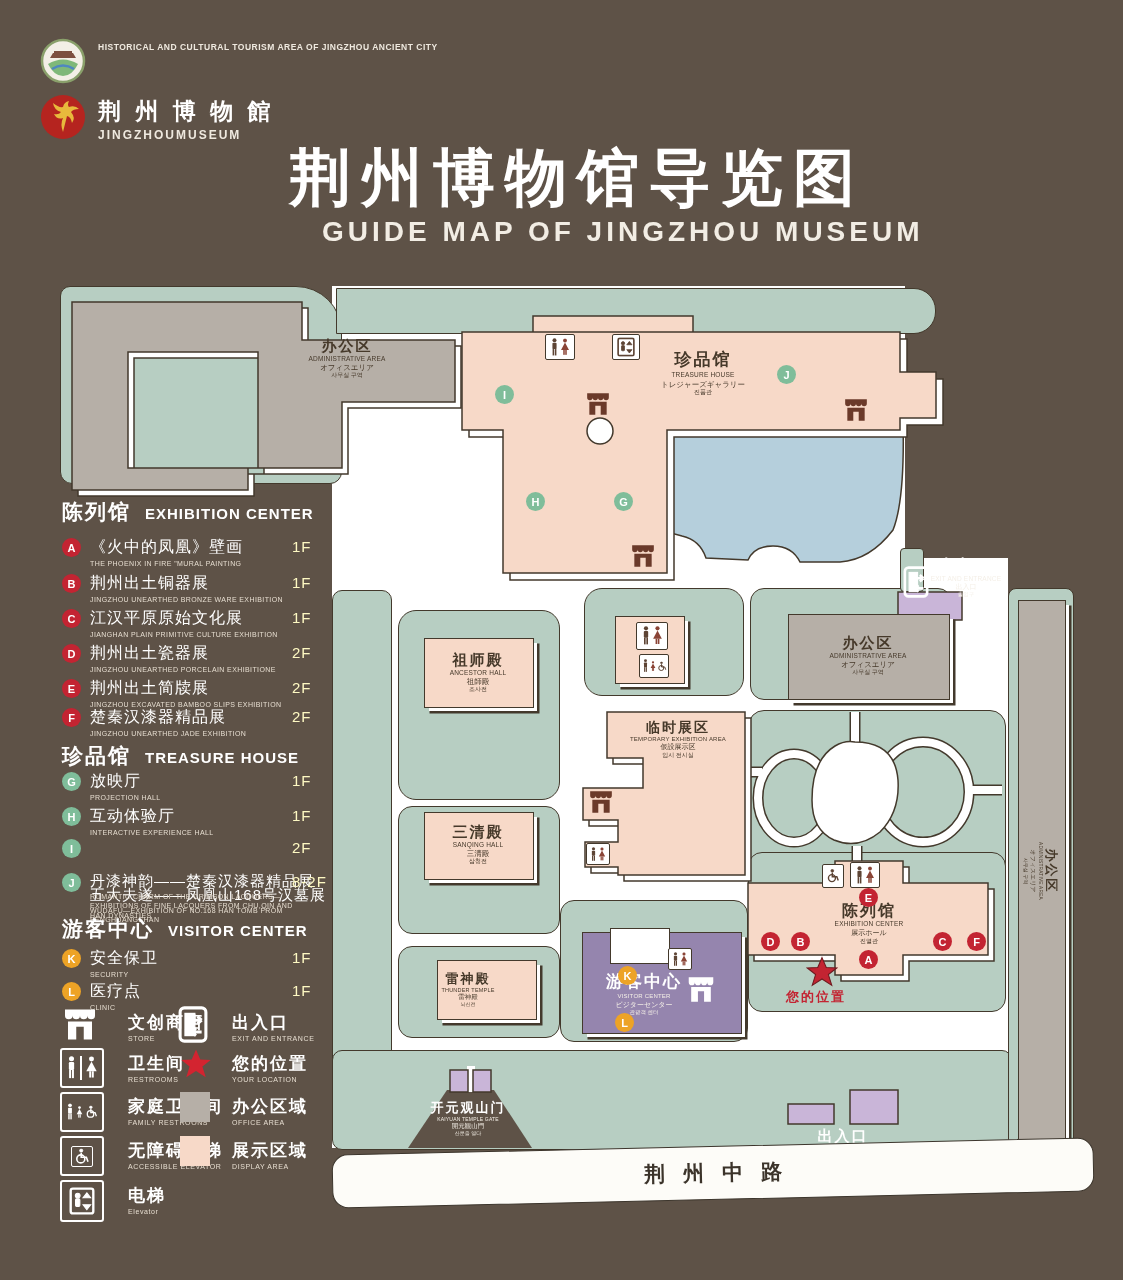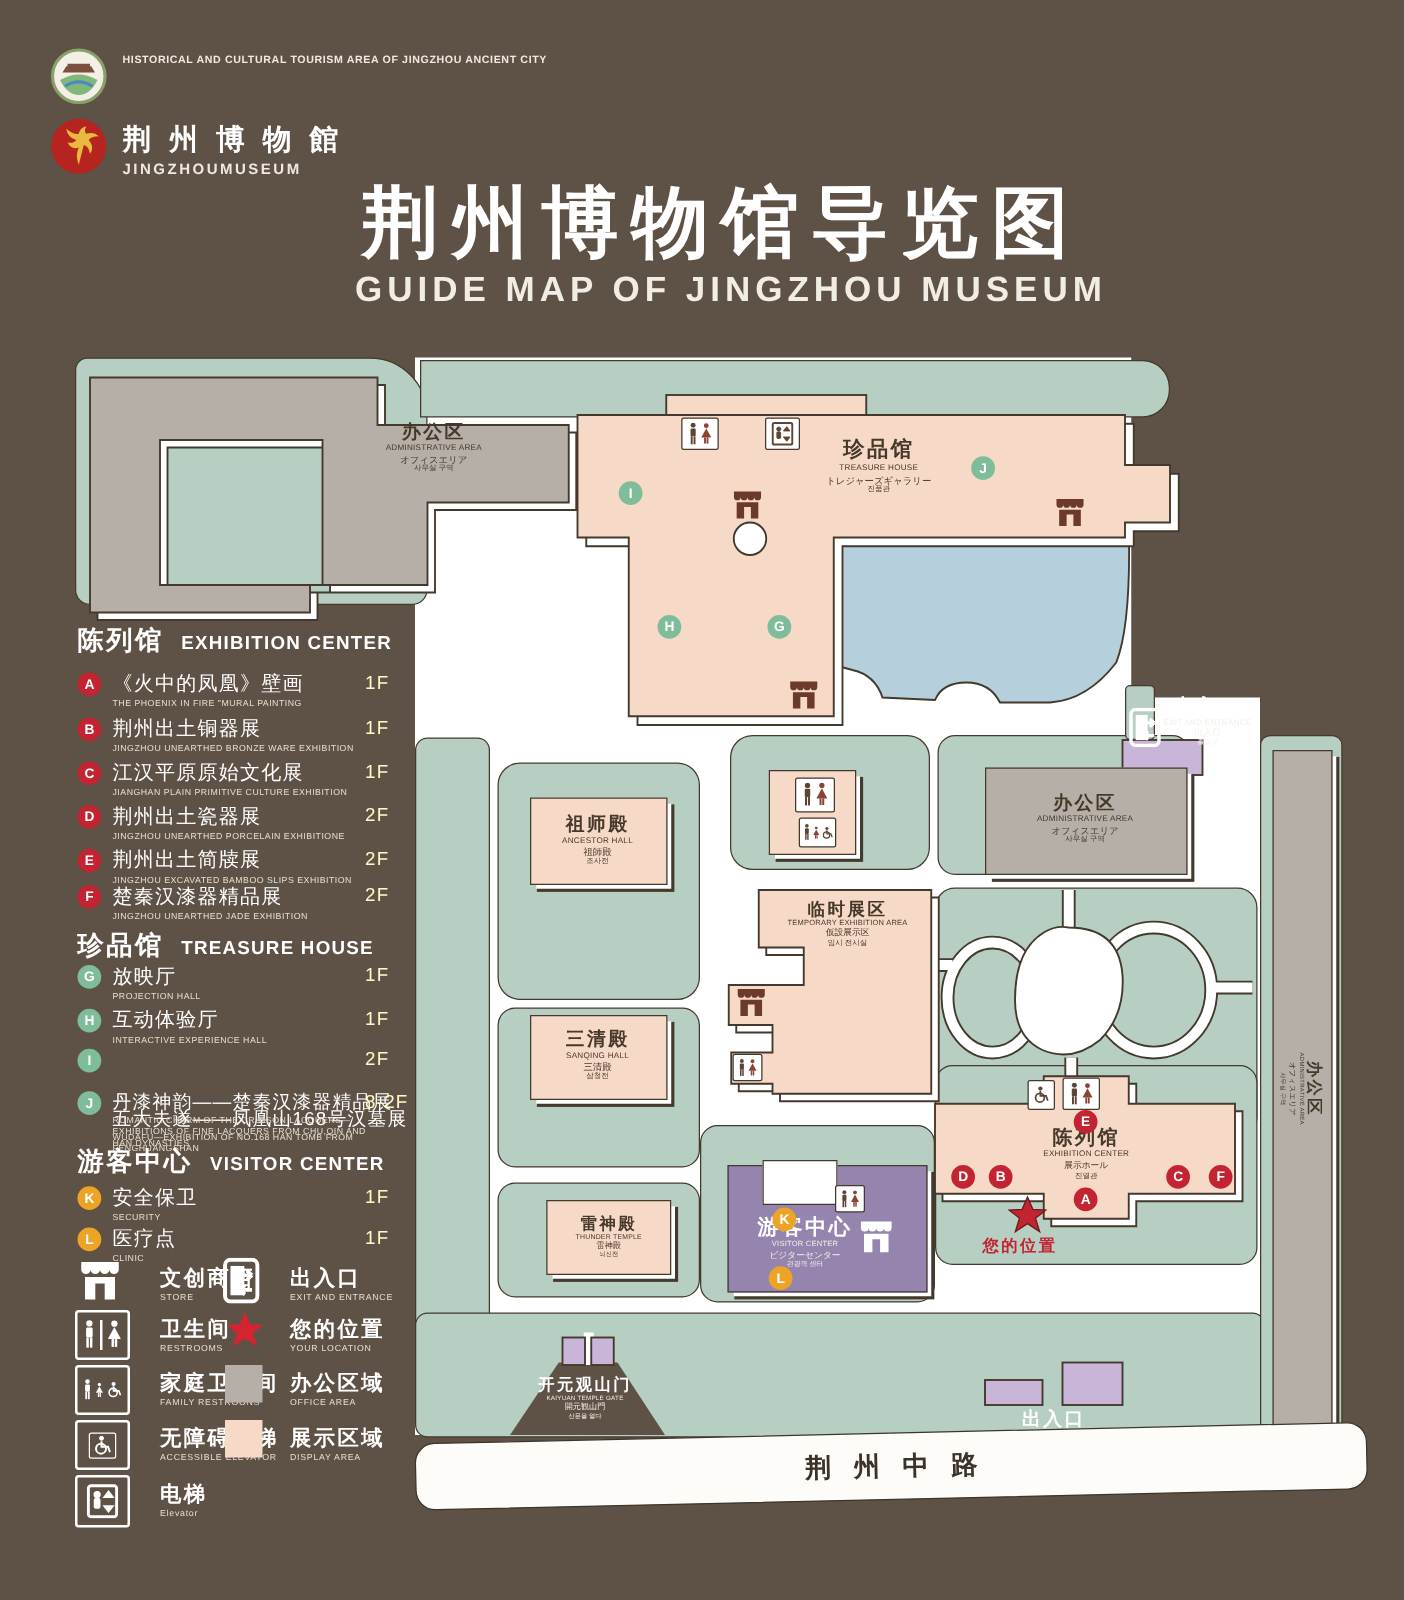--- a/index.html
+++ b/index.html
@@ -3,21 +3,21 @@
 <meta charset="utf-8">
 <style>
   html,body{margin:0;padding:0;}
   body{width:1123px;height:1280px;position:relative;background:#5e5247;overflow:hidden;
        font-family:"Liberation Sans","DejaVu Sans",sans-serif;}
   .abs{position:absolute;}
   
   .brand-title{color:#fff;font-weight:bold;}
   .brand-sub{color:#efe9df;letter-spacing:.5px;}
   .main-title{color:#fff;font-weight:bold;font-size:62px;letter-spacing:10px;white-space:nowrap;margin-left:21px;}
-  .main-sub{color:#f2ede4;font-size:28px;letter-spacing:4px;font-weight:bold;white-space:nowrap;}
+  .main-sub{color:#f2ede4;font-size:28px;letter-spacing:4px;font-weight:bold;white-space:nowrap;margin-left:38px;}
   
   .sec-h{display:flex;align-items:baseline;gap:14px;color:#fff;}
   .sec-h .zh{font-size:21px;font-weight:bold;letter-spacing:2px;}
   .sec-h .en{font-size:15px;font-weight:bold;letter-spacing:1px;}
   .lrow{position:absolute;left:62px;width:300px;color:#fff;}
   .lbadge{position:absolute;left:0;top:1px;width:19px;height:19px;border-radius:50%;
           display:flex;align-items:center;justify-content:center;
           font-size:11px;font-weight:bold;color:#fff;}
   .lzh{margin-left:28px;font-size:16px;letter-spacing:1px;white-space:nowrap;}
   .len{margin-left:28px;font-size:7px;color:#e6ddd0;letter-spacing:.4px;margin-top:1px;width:230px;line-height:1.35;}
@@ -236,21 +236,21 @@
   <span class="bl-en" style="font-size:4.8px;">ADMINISTRATIVE AREA</span>
   <span class="bl-jp" style="font-size:6px;">オフィスエリア</span>
   <span class="bl-kr" style="font-size:5px;">사무실 구역</span>
 </div>
 <div class="blabel" style="left:424px;top:814px;width:108px;height:60px;z-index:10;">
   <span class="bl-zh">三清殿</span>
   <span class="bl-en">SANQING HALL</span>
   <span class="bl-jp">三清殿</span>
   <span class="bl-kr">삼청전</span>
 </div>
-<div class="blabel" style="left:450px;top:962px;width:74px;height:54px;z-index:10;">
+<div class="blabel" style="left:431px;top:962px;width:74px;height:54px;z-index:10;">
   <span class="bl-zh" style="font-size:13px;">雷神殿</span>
   <span class="bl-en" style="font-size:5.5px;">THUNDER TEMPLE</span>
   <span class="bl-jp" style="font-size:6.5px;margin-top:0;">雷神殿</span>
   <span class="bl-kr" style="font-size:5px;">뇌신전</span>
 </div>
 <div class="blabel white-label" style="left:584px;top:970px;width:120px;height:48px;z-index:10;">
   <span class="bl-zh" style="font-size:17px;color:#fff;">游客中心</span>
   <span class="bl-en" style="font-size:6px;">VISITOR CENTER</span>
   <span class="bl-jp" style="font-size:7px;">ビジターセンター</span>
   <span class="bl-kr" style="font-size:5.5px;">관광객 센터</span>

